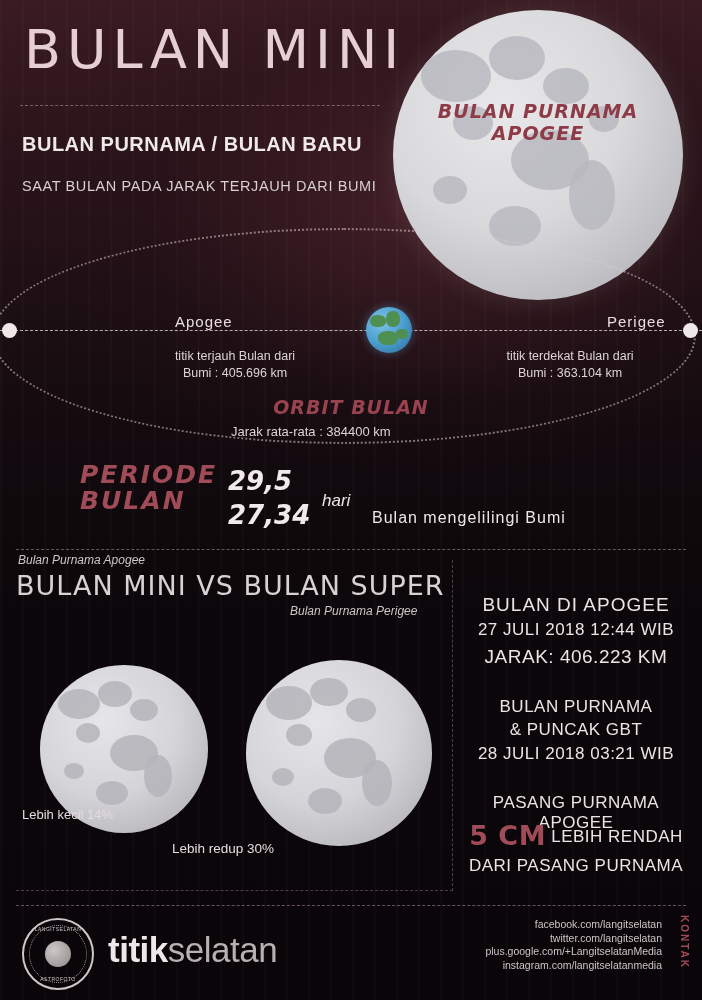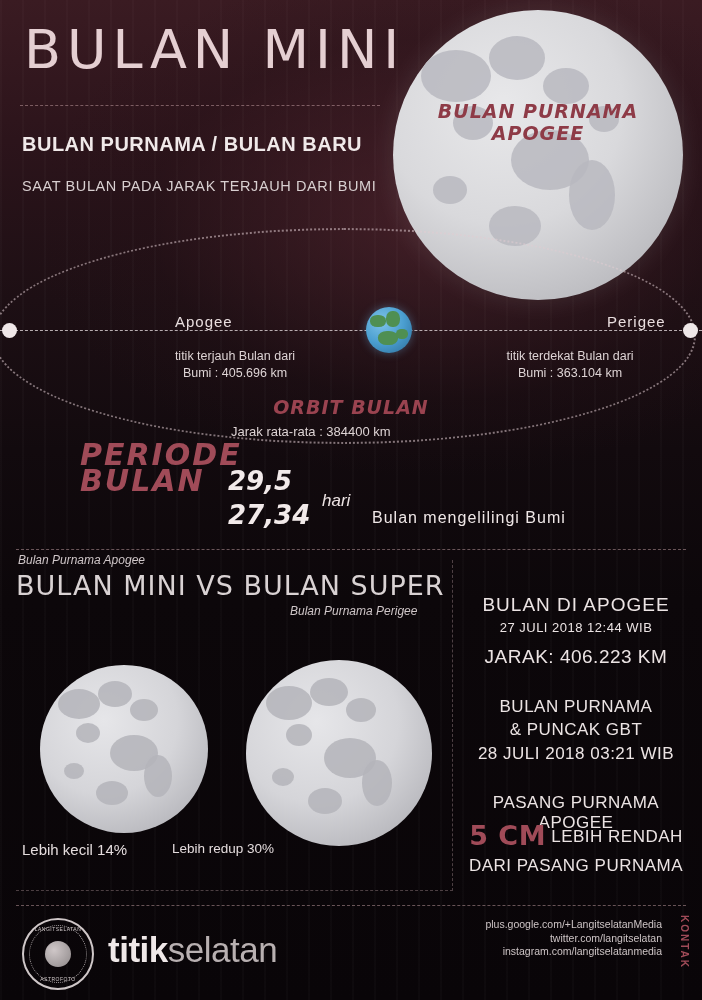--- a/index.html
+++ b/index.html
@@ -81,23 +81,23 @@
     position:absolute;left:241px;top:396px;width:220px;text-align:center;
     font-family:"DejaVu Sans", sans-serif;
     font-size:19px;font-weight:bold;font-style:italic;letter-spacing:1px;color:#9a4350;
   }
   #orbit-sub{
     position:absolute;left:231px;top:424px;width:240px;text-align:left;
     font-size:13px;color:#ded4d5;
   }
   
   #periode-label{
-    position:absolute;left:80px;top:442px;width:160px;
-    font-family:"DejaVu Sans", sans-serif;
-    font-size:30px;font-weight:bold;font-style:italic;letter-spacing:2px;
+    position:absolute;left:80px;top:462px;width:160px;
+    font-family:"DejaVu Sans", sans-serif;
+    font-size:25px;font-weight:bold;font-style:italic;letter-spacing:2px;
     line-height:26px;color:#a04b58;
   }
   .pnum{
     position:absolute;left:228px;
     font-family:"DejaVu Sans", sans-serif;
     font-size:26px;font-weight:bold;font-style:italic;color:#f2eaea;
   }
   #pnum1{top:466px;}
   #pnum2{top:500px;}
   #hari{
@@ -123,31 +123,31 @@
     position:absolute;left:290px;top:604px;font-size:12px;font-style:italic;color:#cfc6c8;
   }
   .smoon{
     position:absolute;border-radius:50%;
     background:radial-gradient(circle at 38% 33%, #e6e6e9 0%, #d5d5d9 48%, #bdbdc2 75%, #a6a6ab 100%);
     overflow:hidden;
   }
   .smoon .m{position:absolute;background:#b4b4ba;border-radius:50%;opacity:.85;}
   #moonA{left:40px;top:665px;width:168px;height:168px;}
   #moonB{left:246px;top:660px;width:186px;height:186px;}
-  #capA{position:absolute;left:22px;top:841px;font-size:15px;color:#e4dcdd;}
+  #capA{position:absolute;left:22px;top:807px;font-size:13px;color:#e4dcdd;}
   #capB{position:absolute;left:172px;top:841px;font-size:13.5px;color:#e4dcdd;}
   
   #cmp-box{
     position:absolute;left:16px;top:560px;width:436px;height:330px;
     border:1px dashed rgba(200,170,175,0.35);border-top:none;border-left:none;
   }
   
   .rpanel{position:absolute;left:460px;text-align:center;width:232px;}
   #ri1{top:594px;font-size:19px;letter-spacing:1px;color:#ece4e4;}
-  #ri2{top:620px;font-size:13px;letter-spacing:0.5px;color:#ece4e4;}
+  #ri2{top:620px;font-size:17px;letter-spacing:0.5px;color:#ece4e4;}
   #ri3{top:646px;font-size:19px;letter-spacing:0.5px;color:#ece4e4;}
   #ri4{top:697px;font-size:17px;letter-spacing:0.5px;color:#ece4e4;}
   #ri5{top:720px;font-size:17px;letter-spacing:0.5px;color:#ece4e4;}
   #ri6{top:744px;font-size:17px;letter-spacing:0.5px;color:#ece4e4;}
   #ri7{top:793px;font-size:17px;letter-spacing:0.5px;color:#ece4e4;}
   #ri8{top:820px;font-size:17px;letter-spacing:0.5px;color:#ece4e4;text-align:center;}
   #ri8 b{font-family:"DejaVu Sans", sans-serif;font-size:27px;color:#a04b58;vertical-align:-3px;}
   #ri9{top:856px;font-size:17px;letter-spacing:0.5px;color:#ece4e4;}
   
   #hr3{left:16px;top:905px;width:670px;}
@@ -286,18 +286,19 @@
   <div id="logo">
     <div class="ring"></div>
     <div class="t-top">LANGITSELATAN</div>
     <div class="mark"></div>
     <div class="t-bot">ASTROFOTO</div>
   </div>
   <div id="brand">
     <span class="b1">titik</span><span class="b2">selatan</span>
   </div>
   <div id="contacts">
+    <div>facebook.com/langitselatan</div>
+    <div>twitter.com/langitselatan</div>
     <div>plus.google.com/+LangitselatanMedia</div>
-    <div>twitter.com/langitselatan</div>
     <div>instagram.com/langitselatanmedia</div>
   </div>
   <div id="kontak">KONTAK</div>
 </div>
 
 </body></html>

